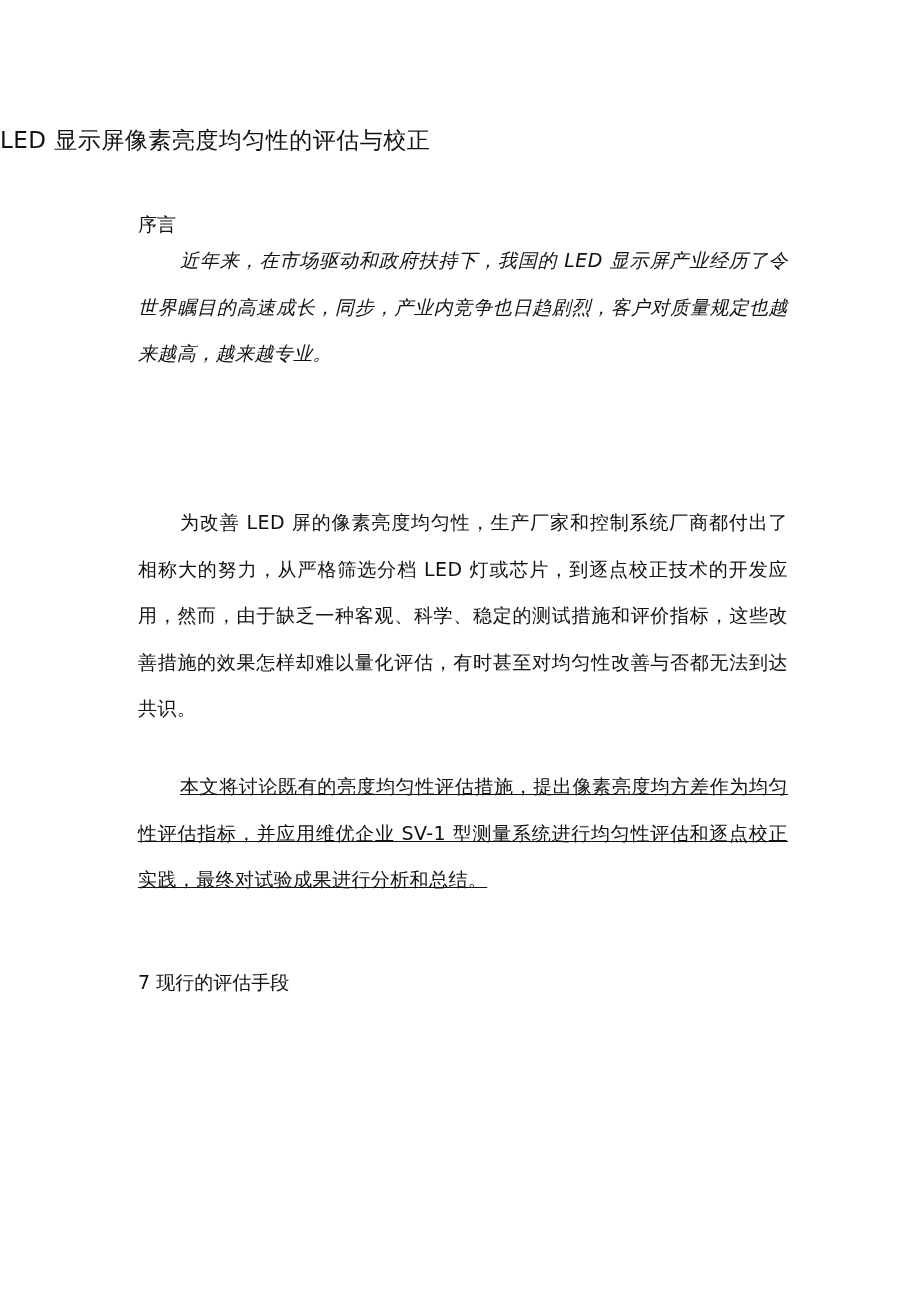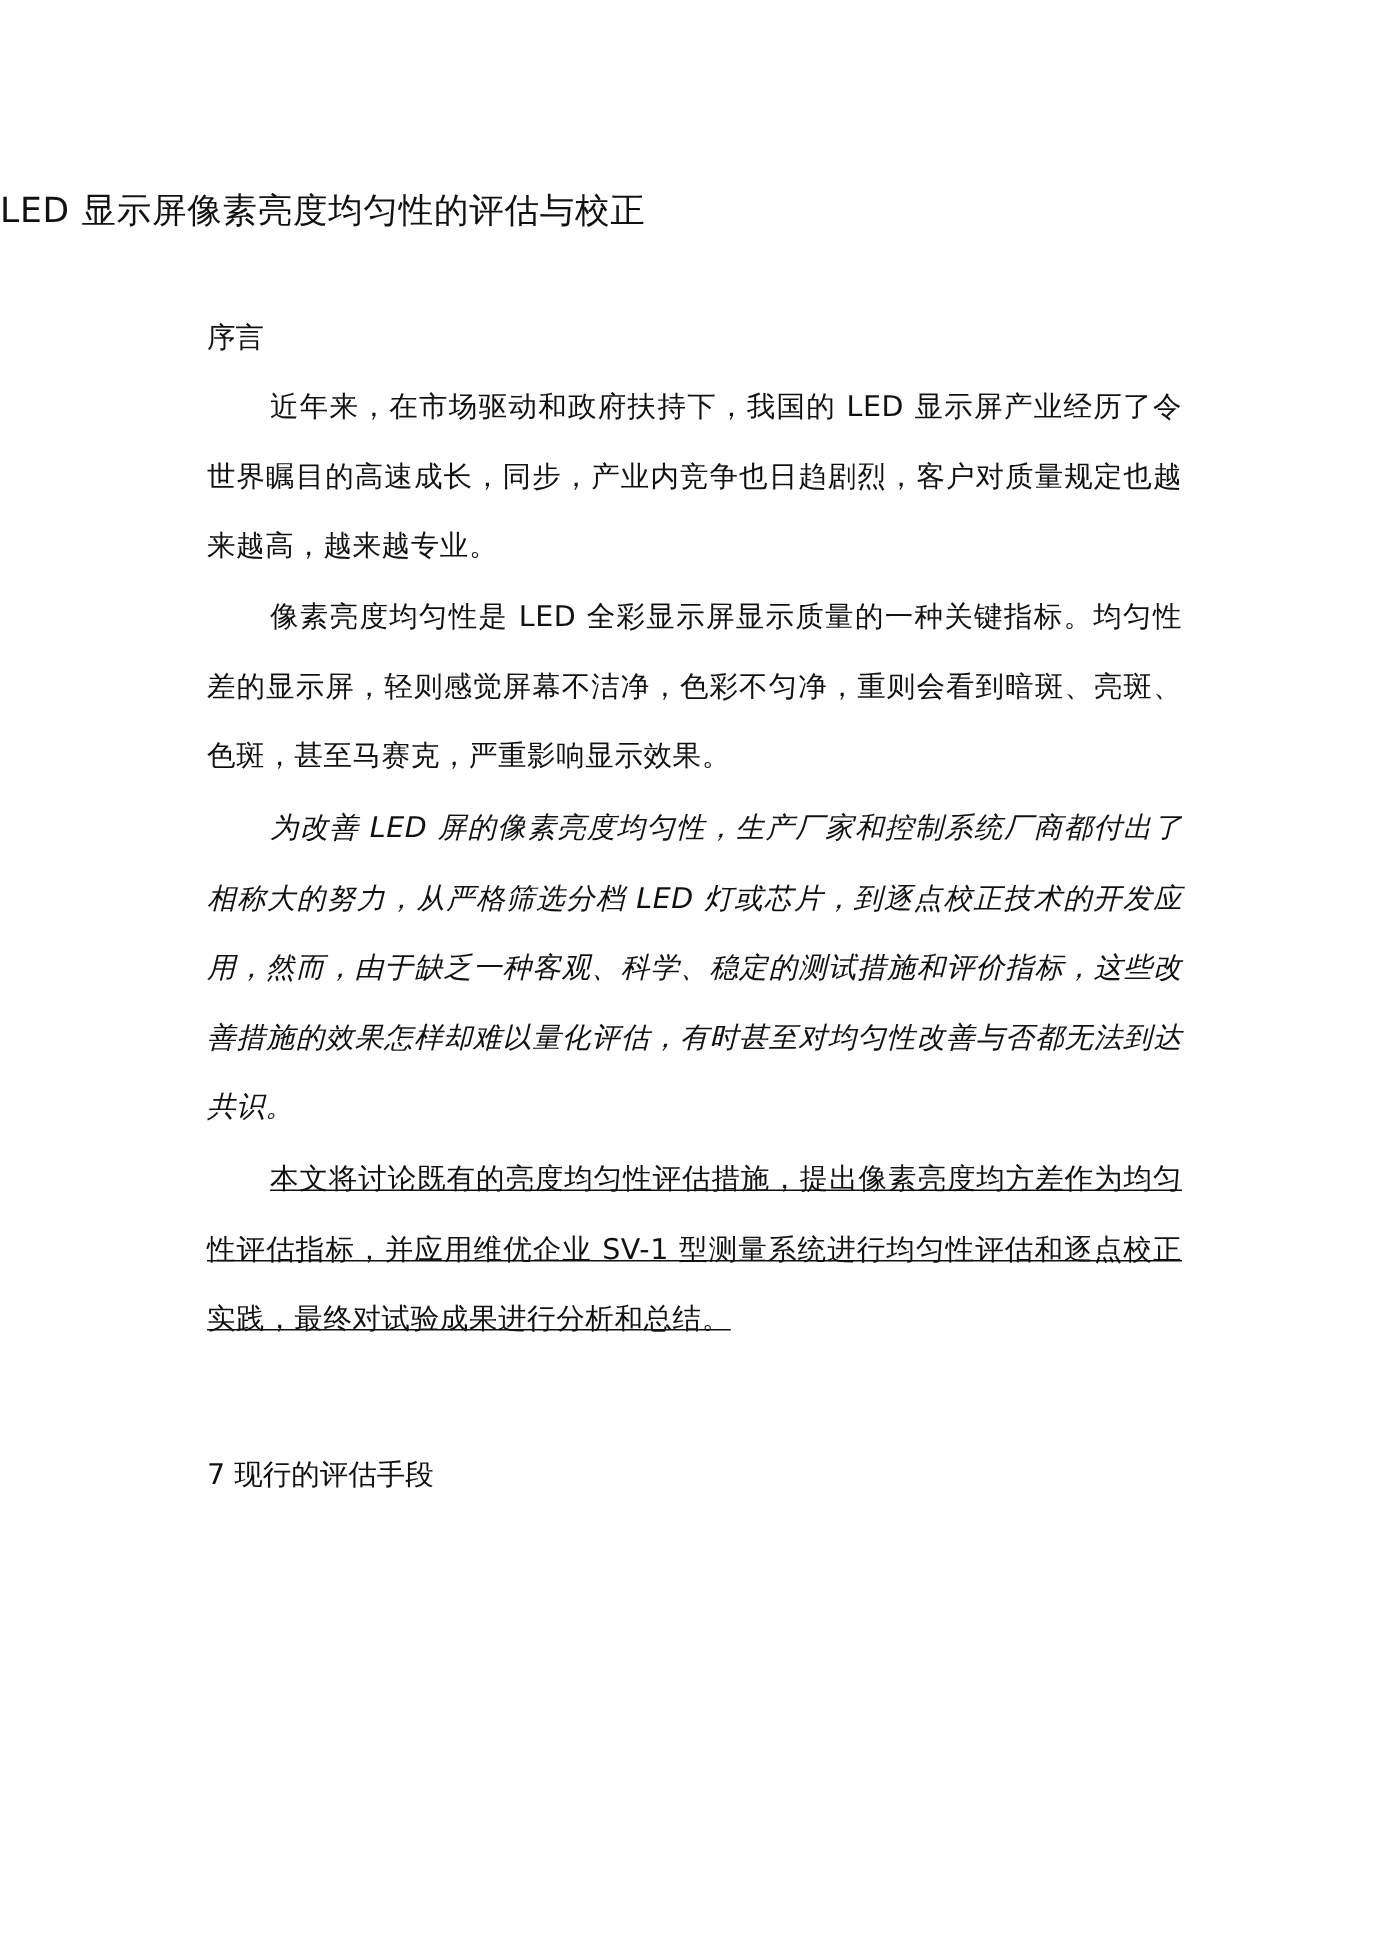--- a/index.html
+++ b/index.html
@@ -23,20 +23,19 @@
   }
 </style>
 </head>
 <body>
 
 <div class="page">
   <div class="title">LED 显示屏像素亮度均匀性的评估与校正</div>
 
   <div class="section-heading" style="top:212px;">序言</div>
 
-  <div class="para" style="top:248px;">近年来，在市场驱动和政府扶持下，我国的 LED 显示屏产业经历了令世界瞩目的高速成长，同步，产业内竞争也日趋剧烈，客户对质量规定也越来越高，越来越专业。</div>
-  <div class="para" style="top:388px;">像素亮度均匀性是 LED 全彩显示屏显示质量的一种关键指标。均匀性差的显示屏，轻则感觉屏幕不洁净，色彩不匀净，重则会看到暗斑、亮斑、色斑，甚至马赛克，严重影响显示效果。</div>
-  <div class="para" style="top:529px;font-style:italic;">为改善 LED 屏的像素亮度均匀性，生产厂家和控制系统厂商都付出了相称大的努力，从严格筛选分档 LED 灯或芯片，到逐点校正技术的开发应用，然而，由于缺乏一种客观、科学、稳定的测试措施和评价指标，这些改善措施的效果怎样却难以量化评估，有时甚至对均匀性改善与否都无法到达共识。</div>
+  <div class="para" style="top:237px;font-style:italic;">近年来，在市场驱动和政府扶持下，我国的 LED 显示屏产业经历了令世界瞩目的高速成长，同步，产业内竞争也日趋剧烈，客户对质量规定也越来越高，越来越专业。</div>
+  <div class="para" style="top:499px;">为改善 LED 屏的像素亮度均匀性，生产厂家和控制系统厂商都付出了相称大的努力，从严格筛选分档 LED 灯或芯片，到逐点校正技术的开发应用，然而，由于缺乏一种客观、科学、稳定的测试措施和评价指标，这些改善措施的效果怎样却难以量化评估，有时甚至对均匀性改善与否都无法到达共识。</div>
   <div class="para" style="top:763px;text-decoration:underline;">本文将讨论既有的亮度均匀性评估措施，提出像素亮度均方差作为均匀性评估指标，并应用维优企业 SV-1 型测量系统进行均匀性评估和逐点校正实践，最终对试验成果进行分析和总结。</div>
 
   <div class="section-heading" style="top:970px;">7  现行的评估手段</div>
 
 </div>
 
 </body></html>

